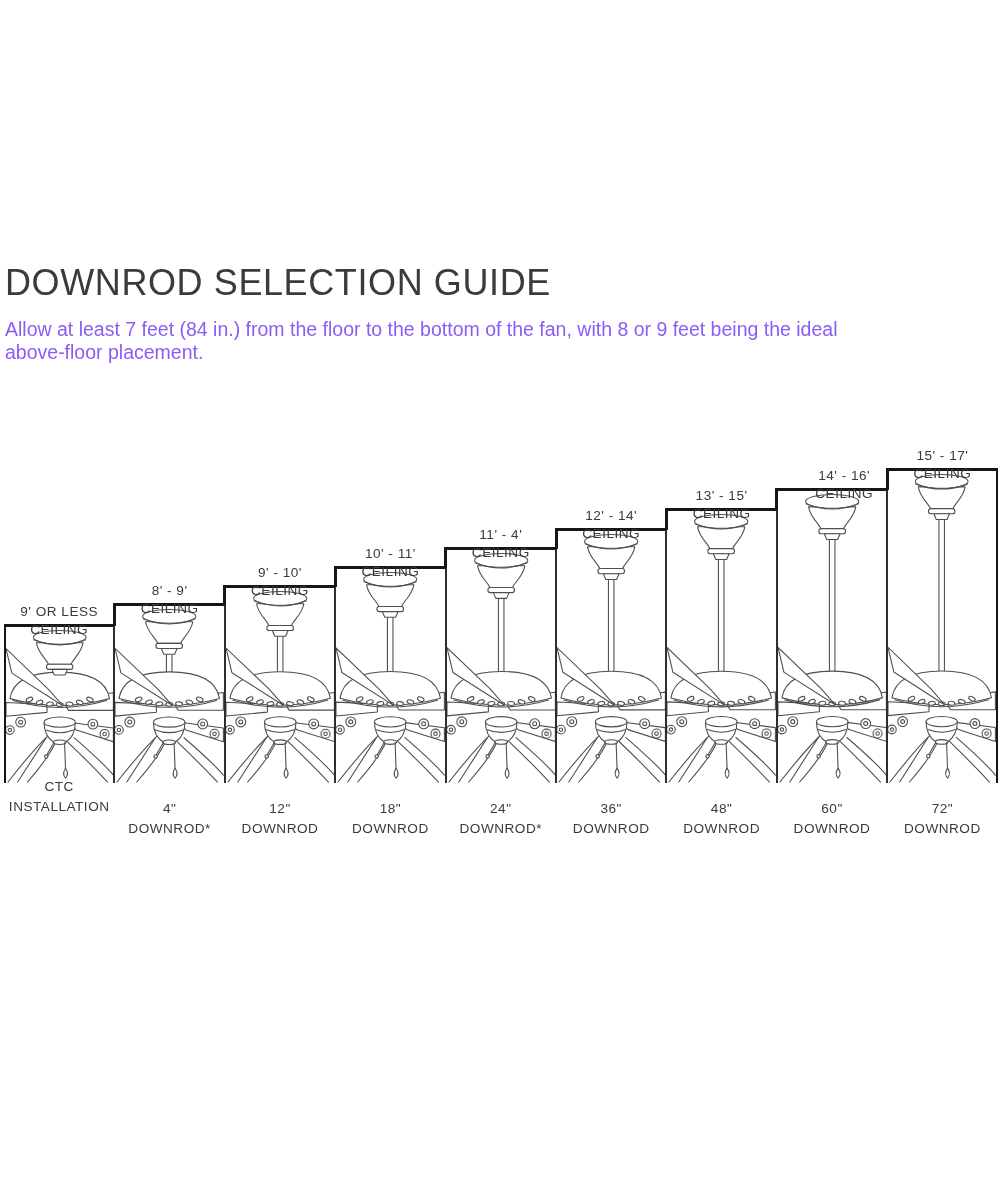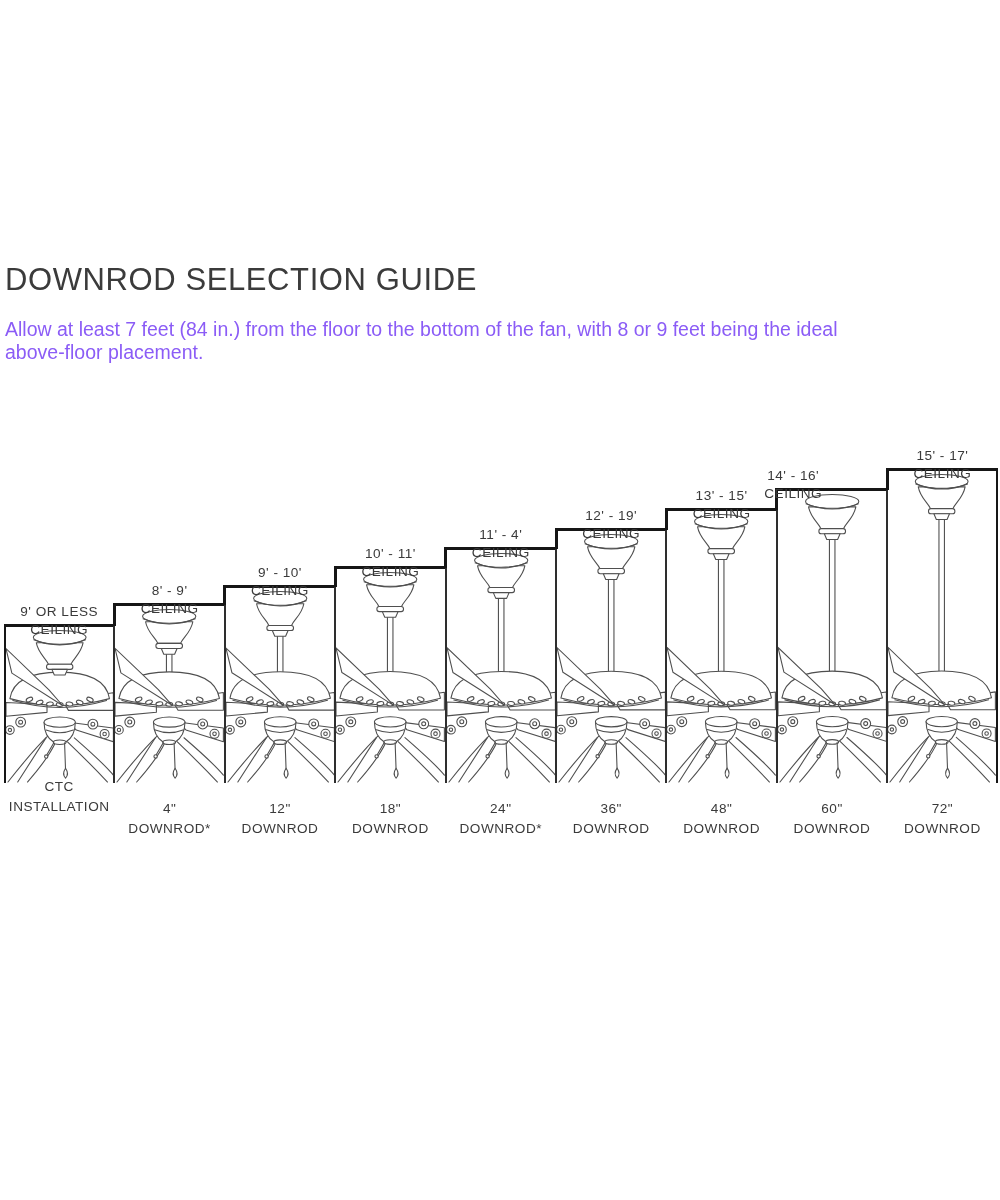--- a/index.html
+++ b/index.html
@@ -1,18 +1,18 @@
 <!DOCTYPE html>
 <html><head>
 <meta charset="utf-8">
 <style>
   html,body{margin:0;padding:0;background:#fff;}
   body{font-family:"Liberation Sans",sans-serif;color:#3b3b3b;}
   .stage{position:relative;width:1000px;height:1200px;background:#fff;overflow:hidden;}
-  .title{position:absolute;left:5px;top:262px;font-size:31px;letter-spacing:0.6px;color:#3b3b3b;white-space:nowrap;}
+  .title{position:absolute;left:5px;top:262px;font-size:36px;letter-spacing:0.6px;color:#3b3b3b;white-space:nowrap;}
   .intro{position:absolute;left:5px;top:318px;font-size:19.5px;line-height:23px;color:#8b5cf6;}
   .diagram{position:absolute;left:0;top:405px;width:1000px;height:440px;}
   .panel{position:absolute;box-sizing:border-box;background:#fff;overflow:hidden;
          border-top:3px solid #161616;border-left:1.6px solid #2e2e2e;border-right:1.6px solid #2e2e2e;}
   .panel.first{border-left-width:2.6px;border-left-color:#161616;}
   .panel.last{border-right-width:2.8px;border-right-color:#161616;}
   .panel svg{position:absolute;left:0;top:0;width:100%;height:100%;}
   .step{position:absolute;width:3px;background:#161616;}
   .clabel{position:absolute;text-align:center;font-size:13.6px;line-height:17.5px;letter-spacing:0.5px;color:#3a3a3a;white-space:nowrap;margin-top:30px;}
   .dlabel{position:absolute;text-align:center;font-size:13.6px;line-height:19.5px;letter-spacing:0.5px;color:#3a3a3a;white-space:nowrap;}
@@ -417,21 +417,21 @@
         <path d="M31,16 C33,27 41,32 43.5,38 L66.5,38 C69,32 77,27 79,16 Z" fill="#ffffff" stroke="#4f4f4f" stroke-width="1.1" stroke-linejoin="round" stroke-linecap="round"></path>
         <ellipse cx="55" cy="10.5" rx="27" ry="7" fill="#ffffff" stroke="#4f4f4f" stroke-width="1.1" stroke-linejoin="round" stroke-linecap="round"></ellipse>
         <path d="M28.5,13 Q55,23.5 81.5,13" fill="none" stroke="#4f4f4f" stroke-width="1.1" stroke-linejoin="round" stroke-linecap="round"></path>
         <rect x="41.5" y="38" width="27" height="5.2" rx="2.4" fill="#ffffff" stroke="#4f4f4f" stroke-width="1.1" stroke-linejoin="round" stroke-linecap="round"></rect>
         <path d="M47,43.2 L49.5,49 L60.5,49 L63,43.2 Z" fill="#ffffff" stroke="#4f4f4f" stroke-width="1.1" stroke-linejoin="round" stroke-linecap="round"></path>
       </g>
     </svg>
       </div>
       <div class="step" style="left: 554.5px; top: 123px; height: 21px;"></div>
       <div class="clabel" style="left: 556px; top: 72px; width: 110.4px;">
-        <div>12' - 19'</div>
+        <div>12' - 14'</div>
         <div>CEILING</div>
       </div>
       <div class="dlabel" style="left: 556px; top: 394px; width: 110.4px;">
         <div>36"</div>
         <div>DOWNROD</div>
       </div>
       <div class="panel" style="left: 666.4px; top: 103px; width: 110.4px; height: 275px;">
         <svg viewBox="0 0 110 275" preserveAspectRatio="none">
       <g>
         <rect x="52.2" y="40" width="5.6" height="129" fill="#ffffff" stroke="#4f4f4f" stroke-width="1.1" stroke-linejoin="round" stroke-linecap="round"></rect>
@@ -550,21 +550,21 @@
       <g>
         <path d="M31,16 C33,27 41,32 43.5,38 L66.5,38 C69,32 77,27 79,16 Z" fill="#ffffff" stroke="#4f4f4f" stroke-width="1.1" stroke-linejoin="round" stroke-linecap="round"></path>
         <ellipse cx="55" cy="10.5" rx="27" ry="7" fill="#ffffff" stroke="#4f4f4f" stroke-width="1.1" stroke-linejoin="round" stroke-linecap="round"></ellipse>
         <path d="M28.5,13 Q55,23.5 81.5,13" fill="none" stroke="#4f4f4f" stroke-width="1.1" stroke-linejoin="round" stroke-linecap="round"></path>
         <rect x="41.5" y="38" width="27" height="5.2" rx="2.4" fill="#ffffff" stroke="#4f4f4f" stroke-width="1.1" stroke-linejoin="round" stroke-linecap="round"></rect>
         <path d="M47,43.2 L49.5,49 L60.5,49 L63,43.2 Z" fill="#ffffff" stroke="#4f4f4f" stroke-width="1.1" stroke-linejoin="round" stroke-linecap="round"></path>
       </g>
     </svg>
       </div>
       <div class="step" style="left: 775.3px; top: 83px; height: 22px;"></div>
-      <div class="clabel" style="left: 738px; top: 32px; width: 110.4px;">
+      <div class="clabel" style="left: 789px; top: 32px; width: 110.4px;">
         <div>14' - 16'</div>
         <div>CEILING</div>
       </div>
       <div class="dlabel" style="left: 776.8px; top: 394px; width: 110.4px;">
         <div>60"</div>
         <div>DOWNROD</div>
       </div>
       <div class="panel last" style="left: 887.2px; top: 63px; width: 110.4px; height: 315px;">
         <svg viewBox="0 0 110 315" preserveAspectRatio="none">
       <g>

